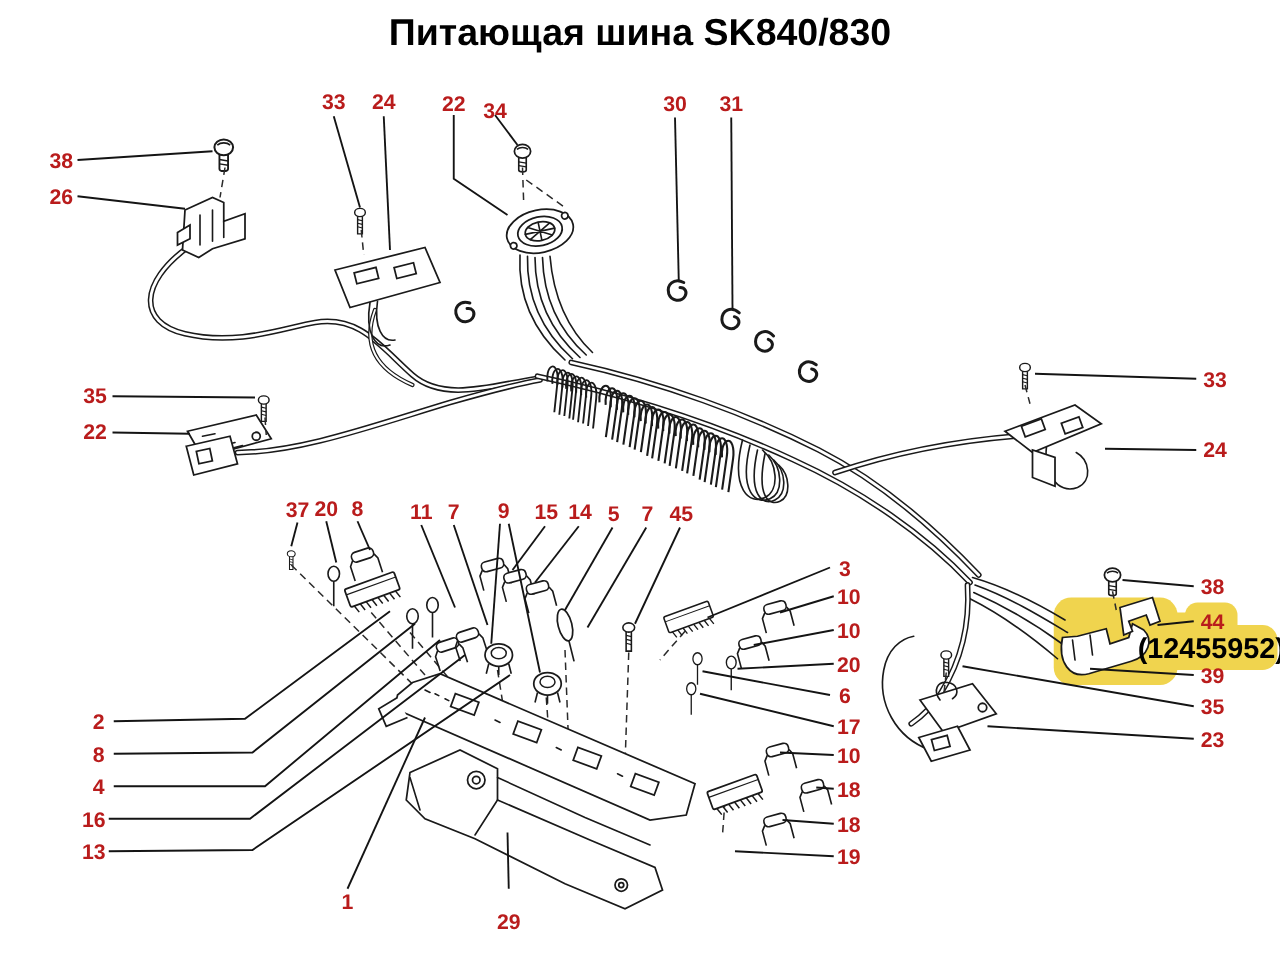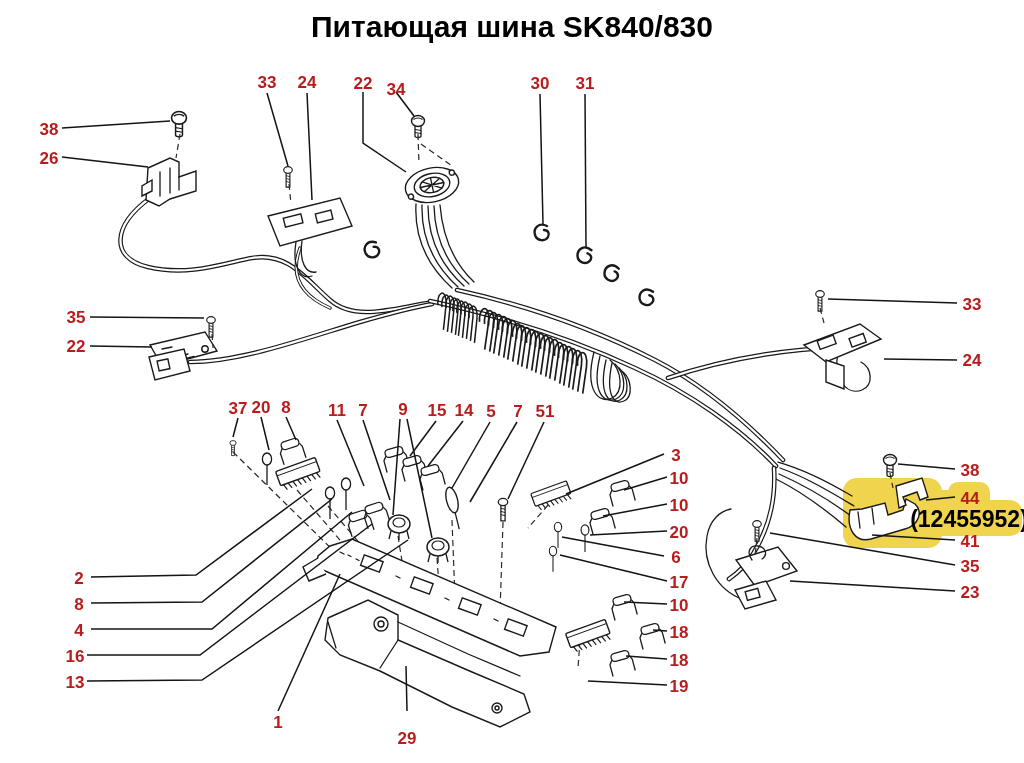--- a/index.html
+++ b/index.html
@@ -332,34 +332,34 @@
   <div class="callout" style="left:363px;top:83px">22</div>
   <div class="callout" style="left:396px;top:89px">34</div>
   <div class="callout" style="left:540px;top:83px">30</div>
   <div class="callout" style="left:585px;top:83px">31</div>
   <div class="callout" style="left:76px;top:317px">35</div>
   <div class="callout" style="left:76px;top:346px">22</div>
   <div class="callout" style="left:972px;top:304px">33</div>
   <div class="callout" style="left:972px;top:360px">24</div>
   <div class="callout" style="left:970px;top:470px">38</div>
   <div class="callout" style="left:970px;top:498px">44</div>
-  <div class="callout" style="left:970px;top:541px">41</div>
+  <div class="callout" style="left:970px;top:541px">39</div>
   <div class="callout" style="left:970px;top:566px">35</div>
   <div class="callout" style="left:970px;top:592px">23</div>
   <div class="callout" style="left:238px;top:408px">37</div>
   <div class="callout" style="left:261px;top:407px">20</div>
   <div class="callout" style="left:286px;top:407px">8</div>
   <div class="callout" style="left:337px;top:410px">11</div>
   <div class="callout" style="left:363px;top:410px">7</div>
   <div class="callout" style="left:403px;top:409px">9</div>
   <div class="callout" style="left:437px;top:410px">15</div>
   <div class="callout" style="left:464px;top:410px">14</div>
   <div class="callout" style="left:491px;top:411px">5</div>
   <div class="callout" style="left:518px;top:411px">7</div>
-  <div class="callout" style="left:545px;top:411px">51</div>
+  <div class="callout" style="left:545px;top:411px">45</div>
   <div class="callout" style="left:79px;top:578px">2</div>
   <div class="callout" style="left:79px;top:604px">8</div>
   <div class="callout" style="left:79px;top:630px">4</div>
   <div class="callout" style="left:75px;top:656px">16</div>
   <div class="callout" style="left:75px;top:682px">13</div>
   <div class="callout" style="left:278px;top:722px">1</div>
   <div class="callout" style="left:407px;top:738px">29</div>
   <div class="callout" style="left:676px;top:455px">3</div>
   <div class="callout" style="left:679px;top:478px">10</div>
   <div class="callout" style="left:679px;top:505px">10</div>

